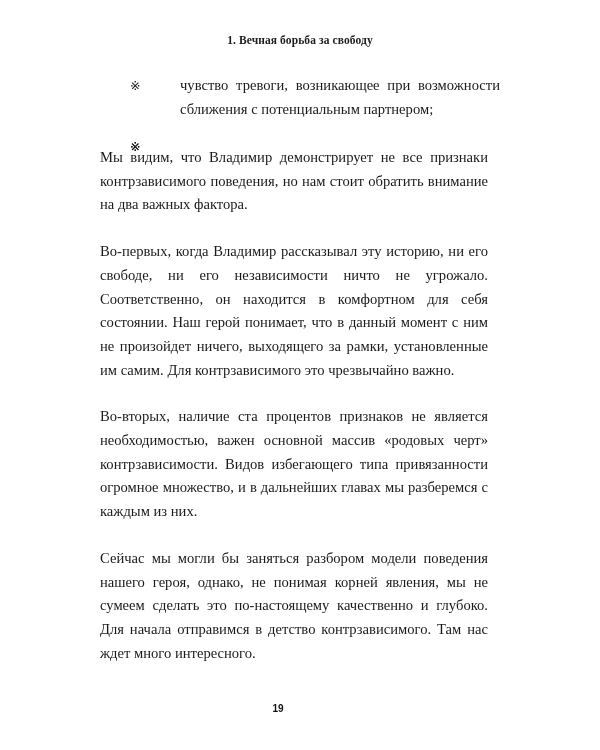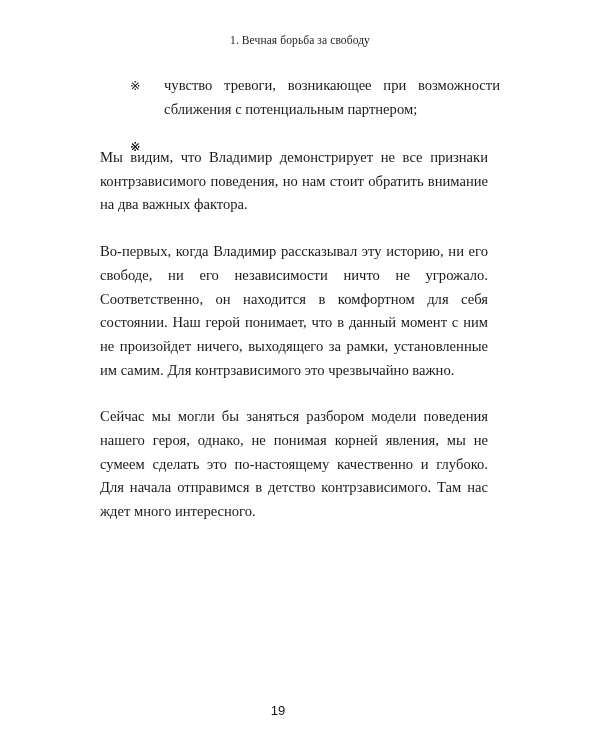--- a/index.html
+++ b/index.html
@@ -26,21 +26,21 @@
   
   .running-head {
     position: absolute;
     top: 34px;
     left: 0;
     width: 600px;
     text-align: center;
     font-size: 11.5px;
     letter-spacing: 0.1px;
     color: #1d1d1d;
-    font-weight: 400;
+    font-weight: 700;
   }
 
   
   .text-column {
     position: absolute;
     left: 100px;
     top: 74px;
     width: 400px;
   }
 
@@ -67,20 +67,21 @@
     position: absolute;
     left: 30px;
     top: 0px;
     font-size: 12.5px;
     line-height: 23.5px;
     color: #1a1a1a;
     font-family: "DejaVu Sans", sans-serif;
   }
   .bullet-text {
     display: block;
+    margin-left: 16px;
   }
 
   
   .body-paragraphs {
     margin-top: 25px;
   }
   .paragraph {
     font-size: 14.6px;
     line-height: 23.7px;
     text-align: justify;
@@ -92,22 +93,22 @@
     margin-bottom: 0;
   }
 
   
   .folio {
     position: absolute;
     left: 0;
     top: 703px;
     width: 556px;
     text-align: center;
-    font-size: 13px;
-    font-weight: normal;
+    font-size: 10px;
+    font-weight: bold;
     color: #111111;
     font-family: "Liberation Sans", sans-serif;
   }
 </style>
 </head>
 <body>
 
 <div class="page">
 
   <div class="running-head">1. Вечная борьба за свободу</div>
@@ -123,20 +124,21 @@
         <span class="bullet-mark">※</span>
       </li>
       <li class="bullet-item">
         <span class="bullet-mark">※</span>
       </li>
     </ul>
 
     <div class="body-paragraphs">
       <p class="paragraph">Мы видим, что Владимир демонстрирует не все при­знаки контрзависимого поведения, но нам стоит об­ратить внимание на два важных фактора.</p>
       <p class="paragraph">Во-первых, когда Владимир рассказывал эту исто­рию, ни его свободе, ни его независимости ничто не угрожало. Соответственно, он находится в ком­фортном для себя состоянии. Наш герой понимает, что в данный момент с ним не произойдет ничего, выходящего за рамки, установленные им самим. Для контрзависимого это чрезвычайно важно.</p>
+      <p class="paragraph">Во-вторых, наличие ста процентов признаков не яв­ляется необходимостью, важен основной массив «ро­довых черт» контрзависимости. Видов избегающего типа привязанности огромное множество, и в даль­нейших главах мы разберемся с каждым из них.</p>
       <p class="paragraph">Сейчас мы могли бы заняться разбором модели пове­дения нашего героя, однако, не понимая корней явле­ния, мы не сумеем сделать это по-настоящему каче­ственно и глубоко. Для начала отправимся в детство контрзависимого. Там нас ждет много интересного.</p>
     </div>
 
   </div>
 
   <div class="folio">19</div>
 
 </div>
 
 </body></html>

